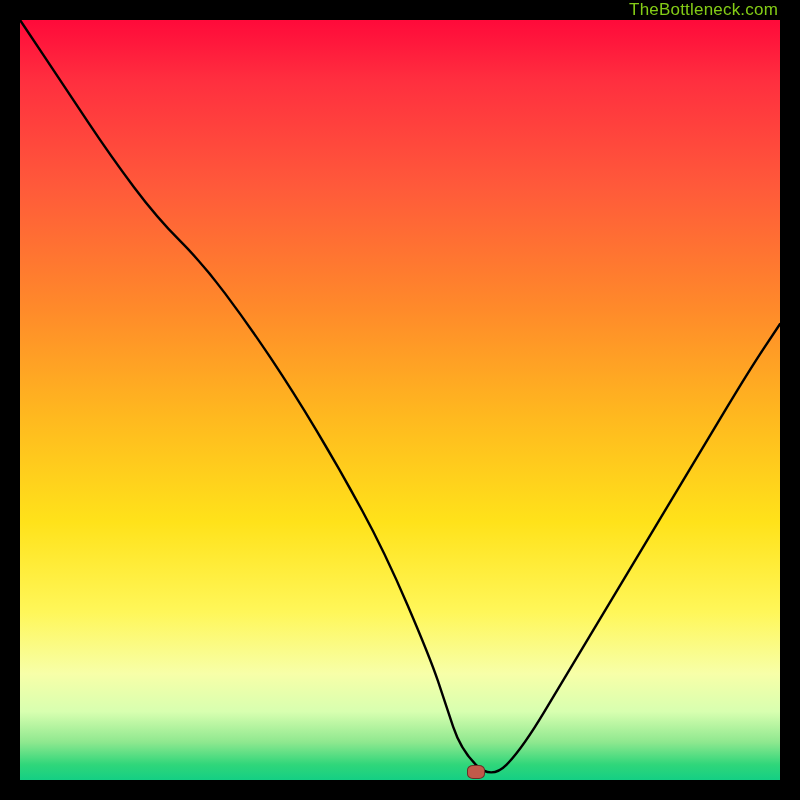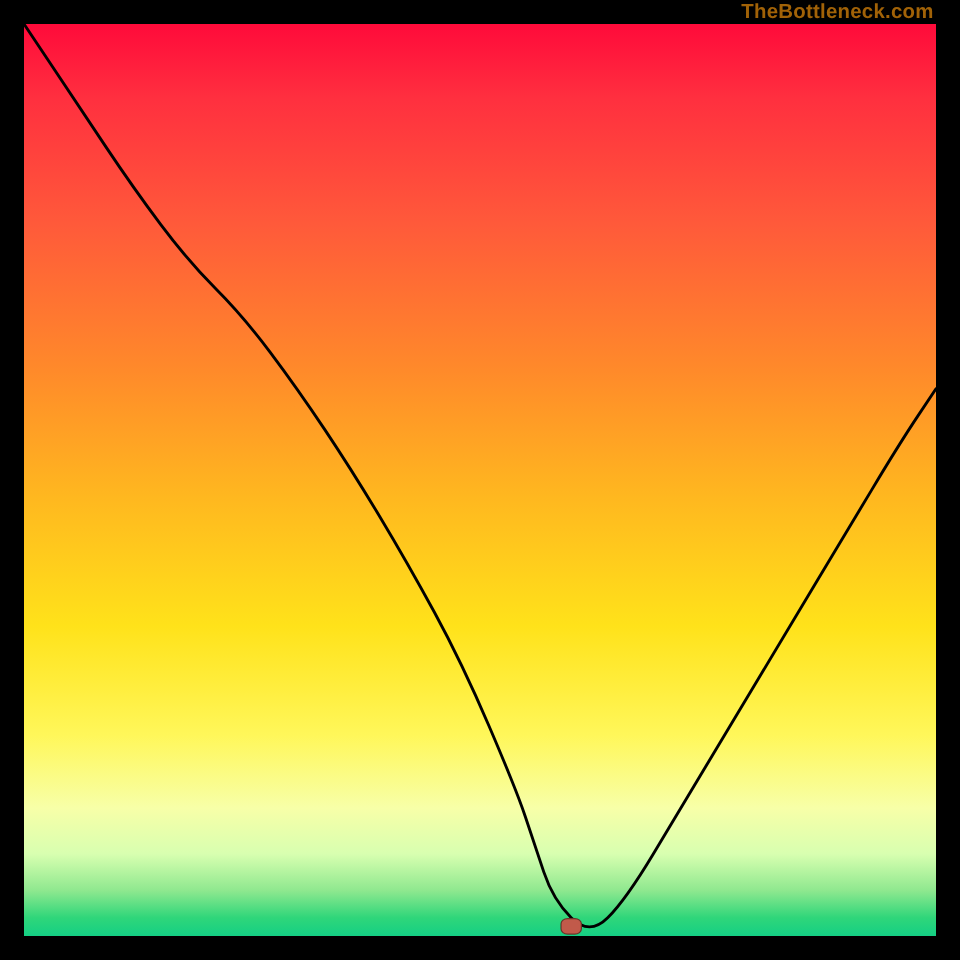--- a/index.html
+++ b/index.html
@@ -41,25 +41,24 @@
       #2fd67a 98%,
       #14cf84 100%
     );
   }
   .watermark {
     position: absolute;
     top: 0px;
     right: 22px;
     height: 20px;
     line-height: 20px;
-    color: #a16207;
+    color: #84cc16;
     font-size: 17px;
     letter-spacing: 0.2px;
     user-select: none;
-    font-weight: bold;
   }
   svg.curve {
     position: absolute;
     top: 0;
     left: 0;
     width: 760px;
     height: 760px;
     overflow: visible;
   }
   .marker {

